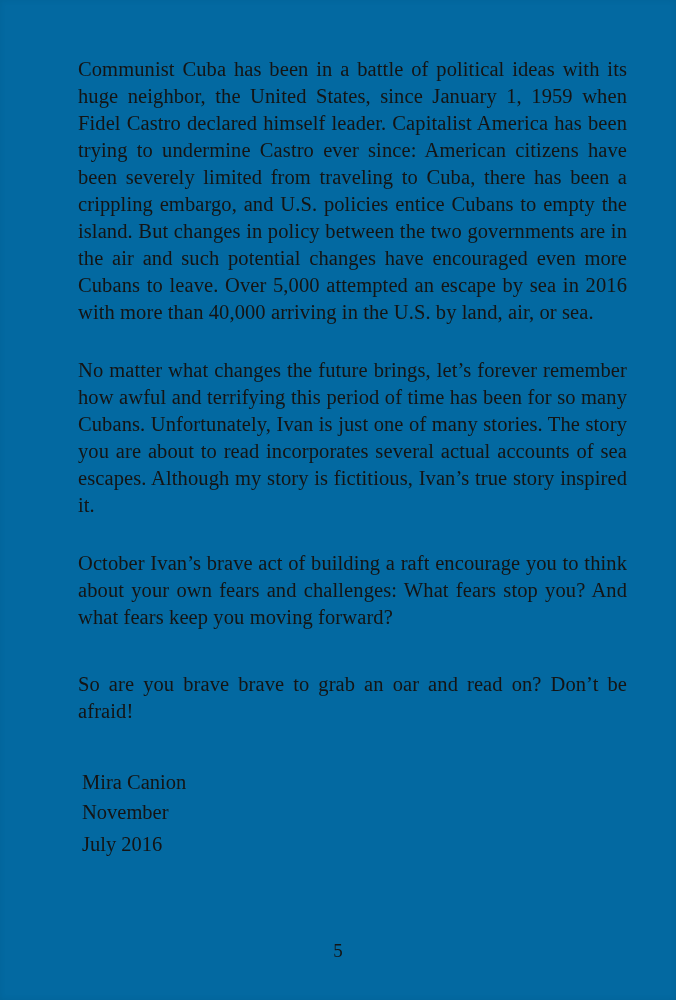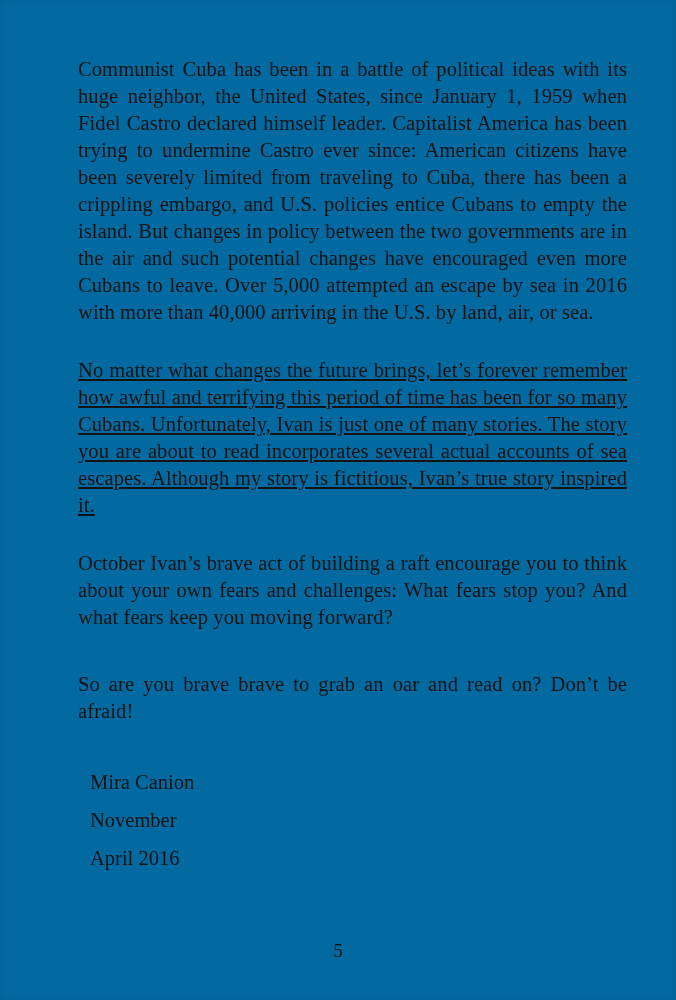--- a/index.html
+++ b/index.html
@@ -25,29 +25,29 @@
     width: 549px;
   }
   .text-block p {
     margin: 0;
     font-size: 20.5px;
     line-height: 27px;
     text-align: justify;
     letter-spacing: 0.1px;
   }
   .text-block p.para-1 { margin-bottom: 31px; }
-  .text-block p.para-2 { margin-bottom: 31px; text-decoration: underline; }
+  .text-block p.para-2 { margin-bottom: 31px; }
   .text-block p.para-3 { margin-bottom: 40px; }
   .text-block p.para-4 { margin-bottom: 44px; }
   .signature {
     font-size: 20.5px;
     line-height: 26px;
   }
   .signature .sig-line {
-    margin: 12px;
+    margin: 4px;
   }
   .signature .sig-date {
     margin-top: 6px;
   }
   .page-number {
     position: absolute;
     left: 0;
     bottom: 38px;
     width: 100%;
     text-align: center;
@@ -61,18 +61,18 @@
 <div class="page">
   <div class="text-block">
     <p class="para-1">Communist Cuba has been in a battle of political ideas with its huge neighbor, the United States, since January 1, 1959 when Fidel Castro declared himself leader. Capitalist America has been trying to undermine Castro ever since: American citizens have been severely limited from traveling to Cuba, there has been a crippling embargo, and U.S. policies entice Cubans to empty the island. But changes in policy between the two governments are in the air and such potential changes have encouraged even more Cubans to leave. Over 5,000 attempted an escape by sea in 2016 with more than 40,000 arriving in the U.S. by land, air, or sea.</p>
     <p class="para-2">No matter what changes the future brings, let’s forever remember how awful and terrifying this period of time has been for so many Cubans. Unfortunately, Ivan is just one of many stories. The story you are about to read incorporates several actual accounts of sea escapes. Although my story is fictitious, Ivan’s true story inspired it.</p>
     <p class="para-3">October Ivan’s brave act of building a raft encourage you to think about your own fears and challenges: What fears stop you? And what fears keep you moving forward?</p>
     <p class="para-4">So are you brave brave to grab an oar and read on? Don’t be afraid!</p>
 
     <div class="signature">
       <div class="sig-line">Mira Canion</div>
       <div class="sig-line">November</div>
-      <div class="sig-line sig-date">April 2016</div>
+      <div class="sig-line sig-date">July 2016</div>
     </div>
   </div>
 
   <div class="page-number">5</div>
 </div>
 
 </body></html>

